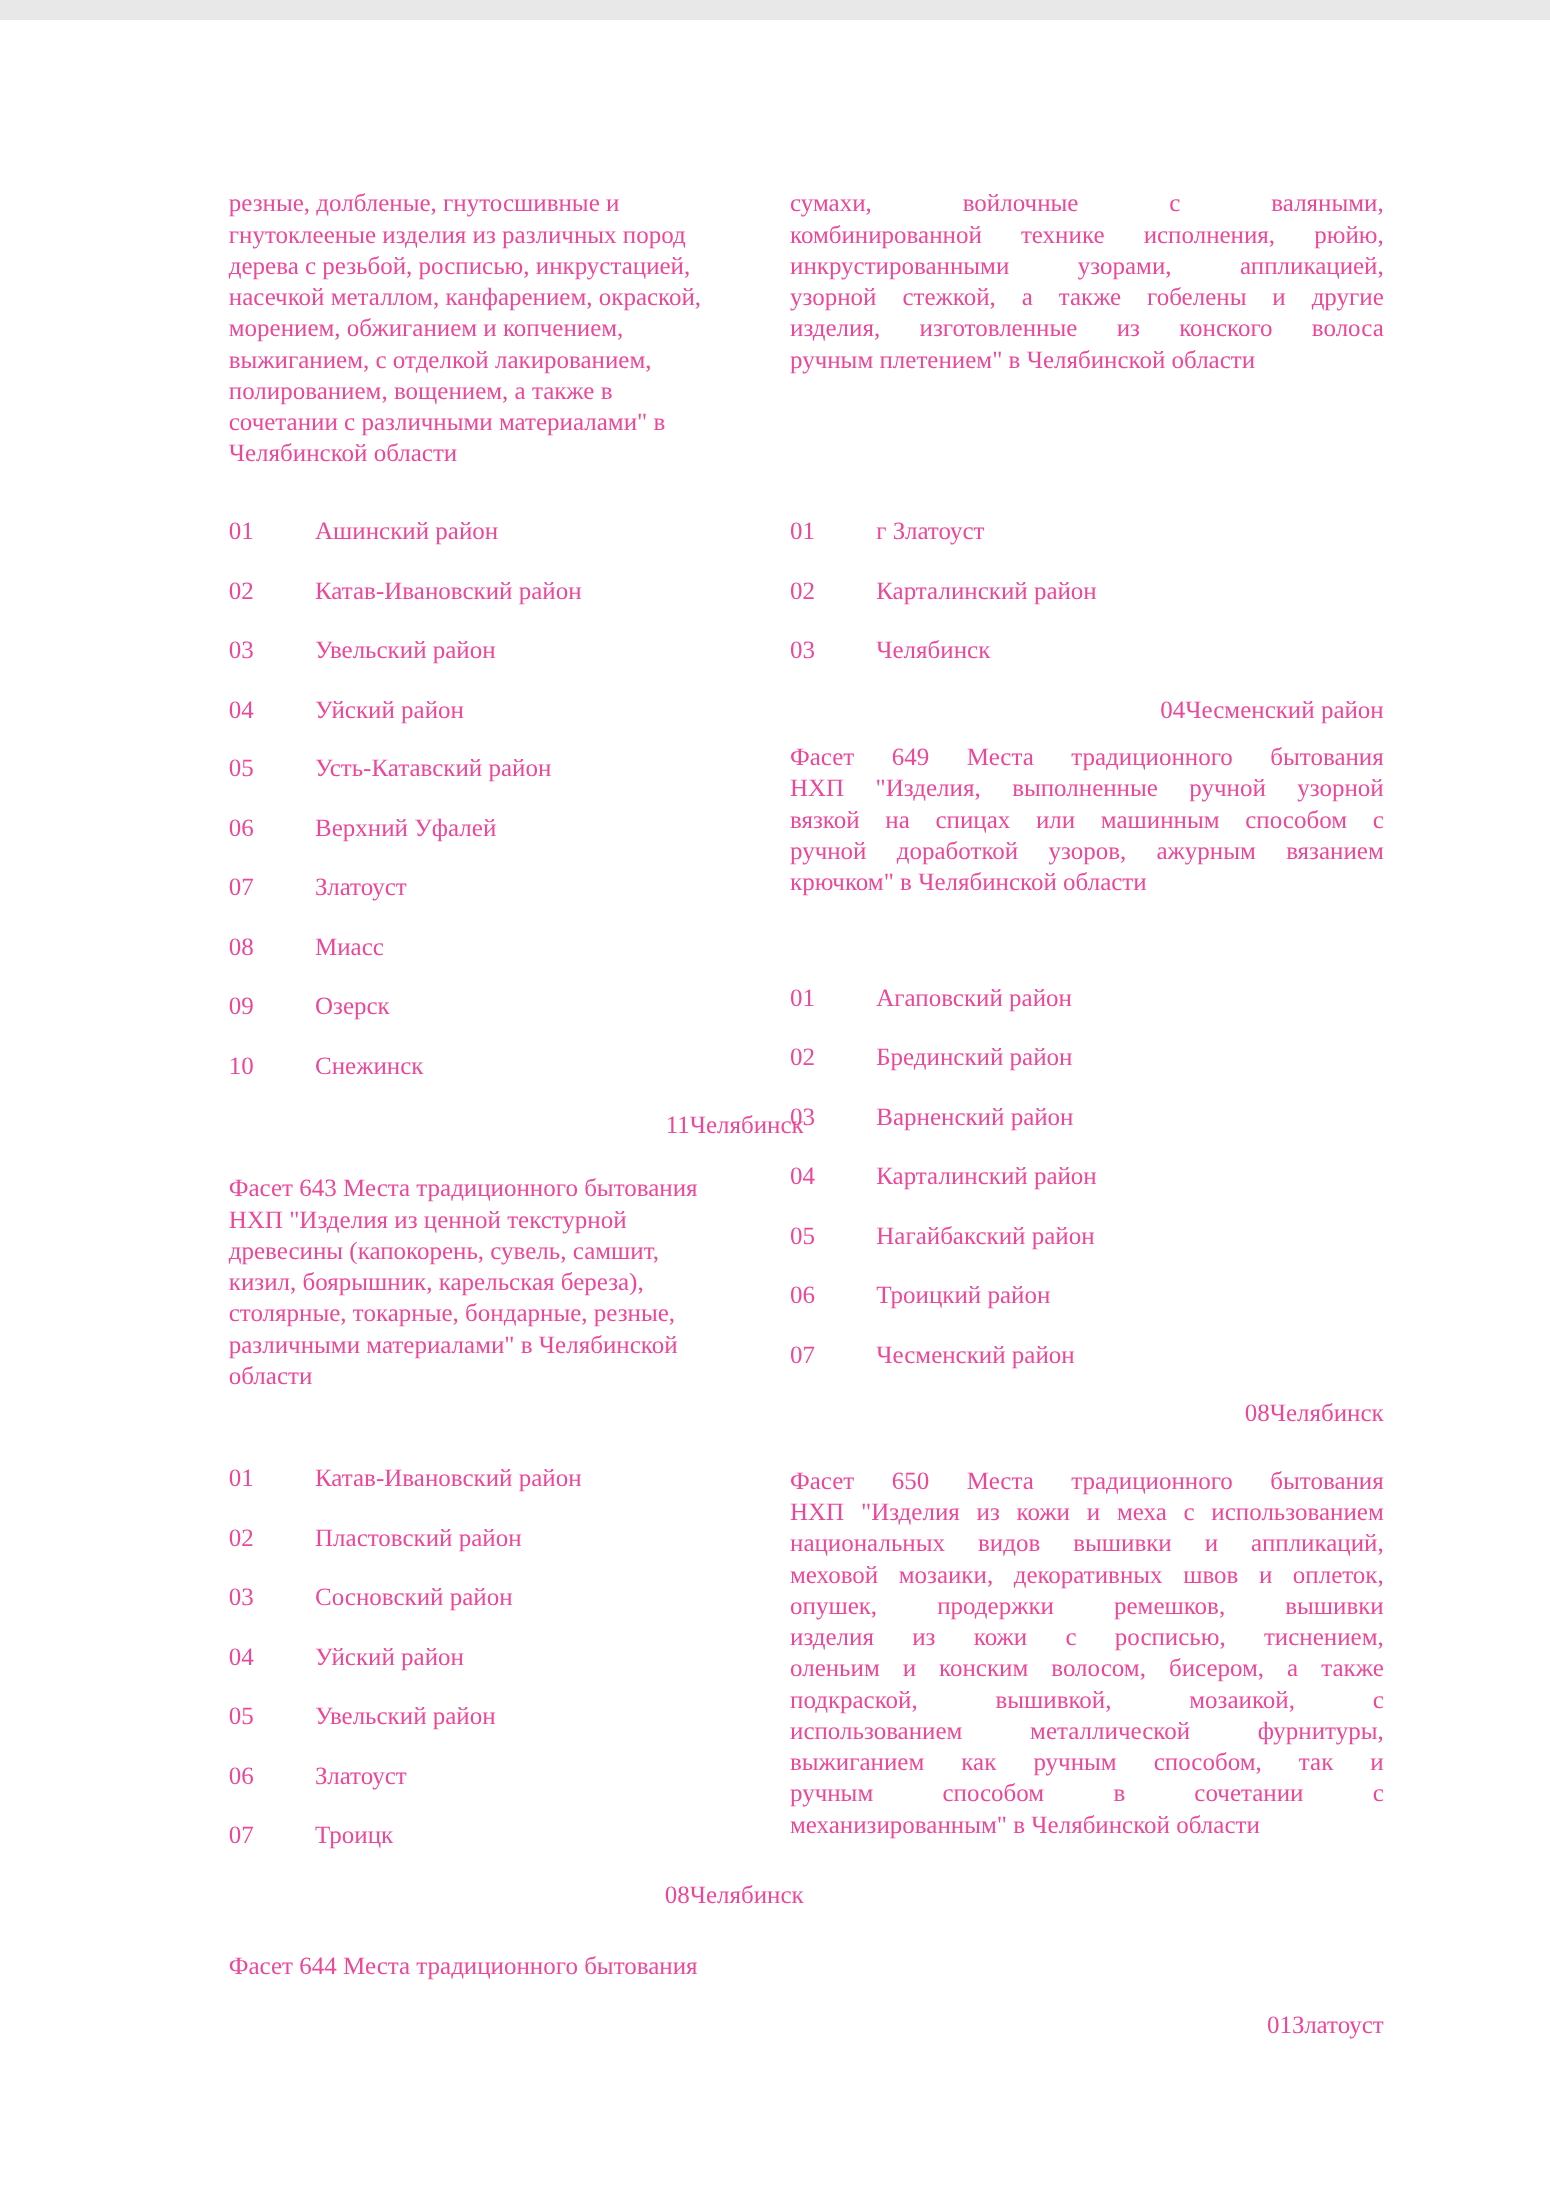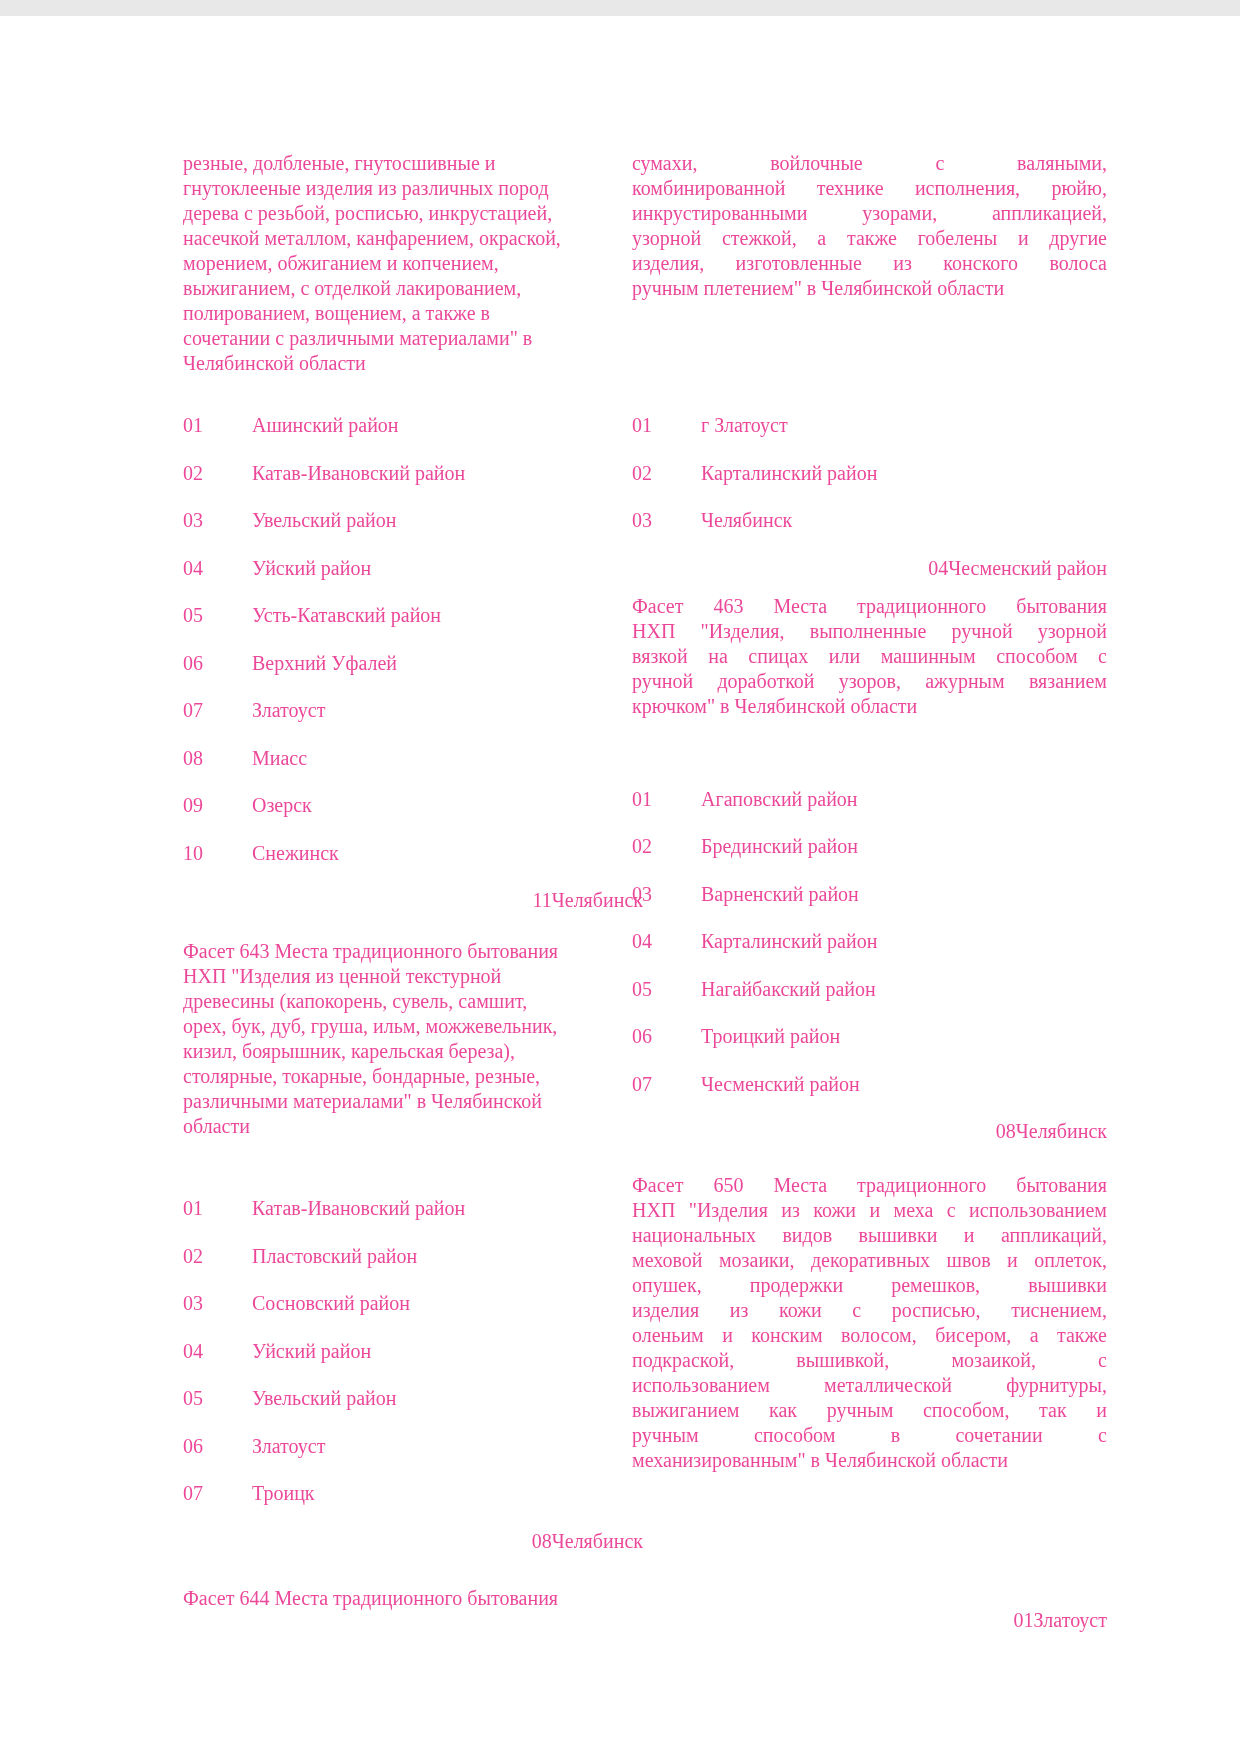--- a/index.html
+++ b/index.html
@@ -54,21 +54,20 @@
         <div class="row"><span class="code">07</span><span class="name">Златоуст</span></div>
         <div class="row"><span class="code">08</span><span class="name">Миасс</span></div>
         <div class="row"><span class="code">09</span><span class="name">Озерск</span></div>
         <div class="row"><span class="code">10</span><span class="name">Снежинск</span></div>
         <div class="row"><span class="code">11</span><span class="name">Челябинск</span></div>
       </div>
     <div class="para" style="margin-top:26px">
         <div class="line">Фасет 643 Места традиционного бытования</div>
         <div class="line">НХП "Изделия из ценной текстурной</div>
         <div class="line">древесины (капокорень, сувель, самшит,</div>
-        <div class="line">орех, бук, дуб, груша, ильм, можжевельник,</div>
         <div class="line">кизил, боярышник, карельская береза),</div>
         <div class="line">столярные, токарные, бондарные, резные,</div>
         <div class="line">различными материалами" в Челябинской</div>
         <div class="line last">области</div>
       </div>
     <div class="list" style="margin-top:57px">
         <div class="row"><span class="code">01</span><span class="name">Катав-Ивановский район</span></div>
         <div class="row"><span class="code">02</span><span class="name">Пластовский район</span></div>
         <div class="row"><span class="code">03</span><span class="name">Сосновский район</span></div>
         <div class="row"><span class="code">04</span><span class="name">Уйский район</span></div>
@@ -91,21 +90,21 @@
         <div class="line">изделия, изготовленные из конского волоса</div>
         <div class="line last">ручным плетением" в Челябинской области</div>
       </div>
     <div class="list" style="margin-top:112px">
         <div class="row"><span class="code">01</span><span class="name">г Златоуст</span></div>
         <div class="row"><span class="code">02</span><span class="name">Карталинский район</span></div>
         <div class="row"><span class="code">03</span><span class="name">Челябинск</span></div>
         <div class="row"><span class="code">04</span><span class="name">Чесменский район</span></div>
       </div>
     <div class="para just" style="margin-top:13px">
-        <div class="line">Фасет 463 Места традиционного бытования</div>
+        <div class="line">Фасет 649 Места традиционного бытования</div>
         <div class="line">НХП "Изделия, выполненные ручной узорной</div>
         <div class="line">вязкой на спицах или машинным способом с</div>
         <div class="line">ручной доработкой узоров, ажурным вязанием</div>
         <div class="line last">крючком" в Челябинской области</div>
       </div>
     <div class="list" style="margin-top:68px">
         <div class="row"><span class="code">01</span><span class="name">Агаповский район</span></div>
         <div class="row"><span class="code">02</span><span class="name">Брединский район</span></div>
         <div class="row"><span class="code">03</span><span class="name">Варненский район</span></div>
         <div class="row"><span class="code">04</span><span class="name">Карталинский район</span></div>

